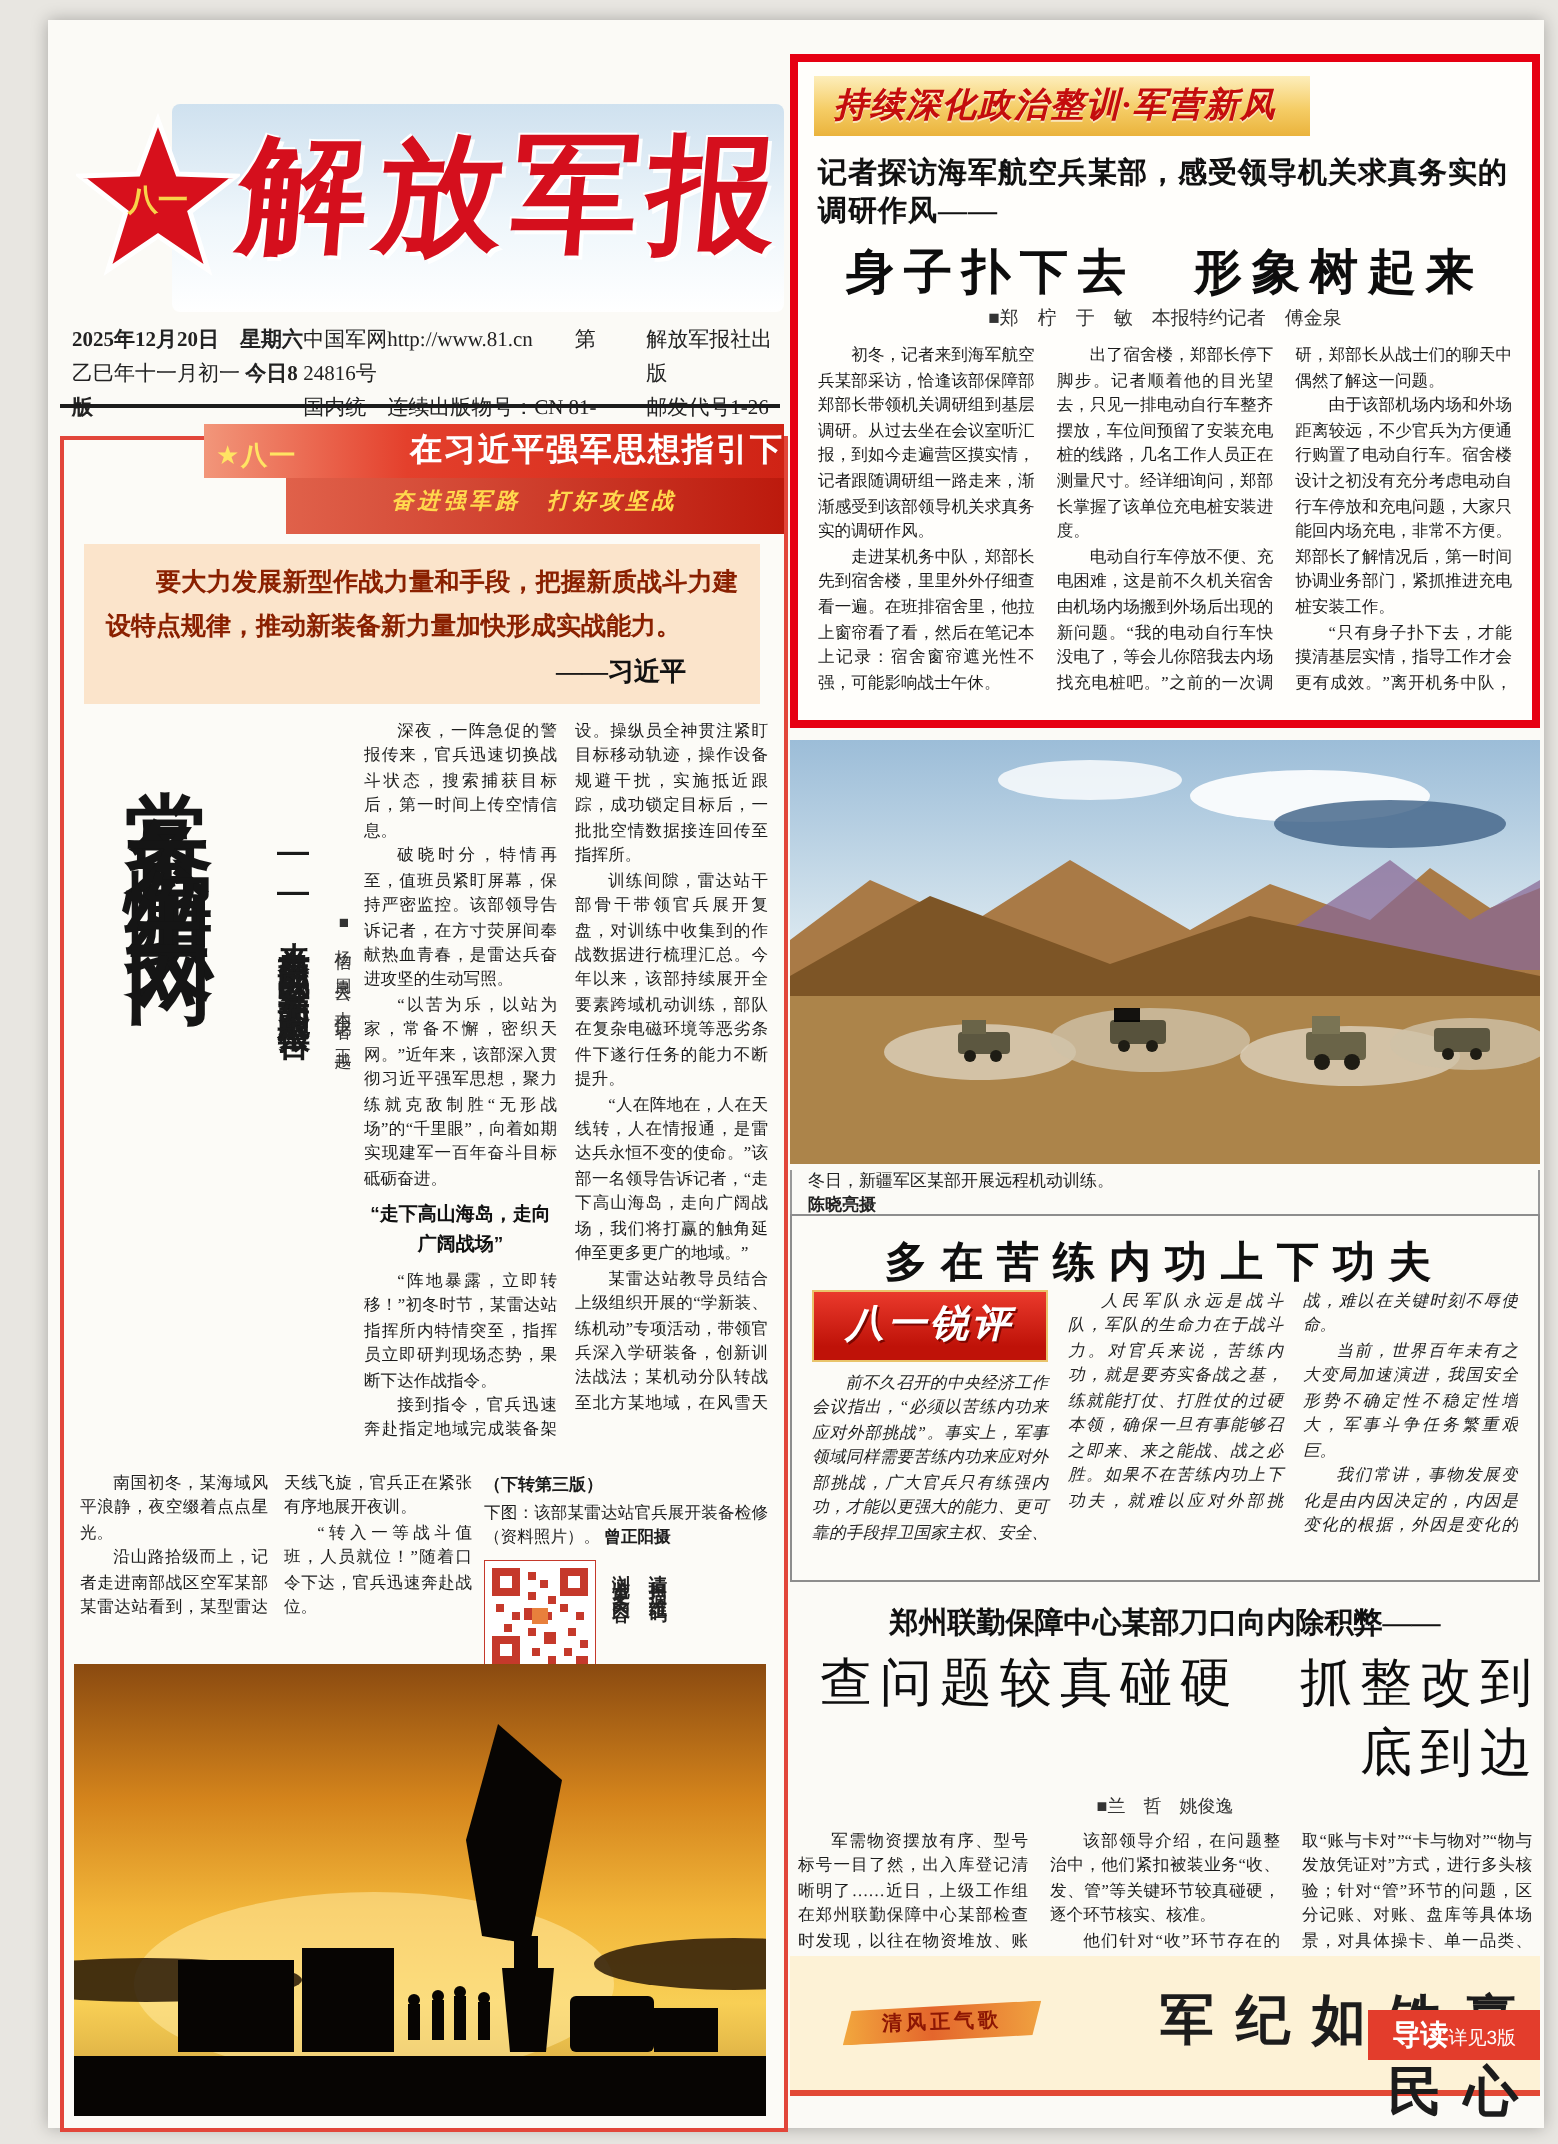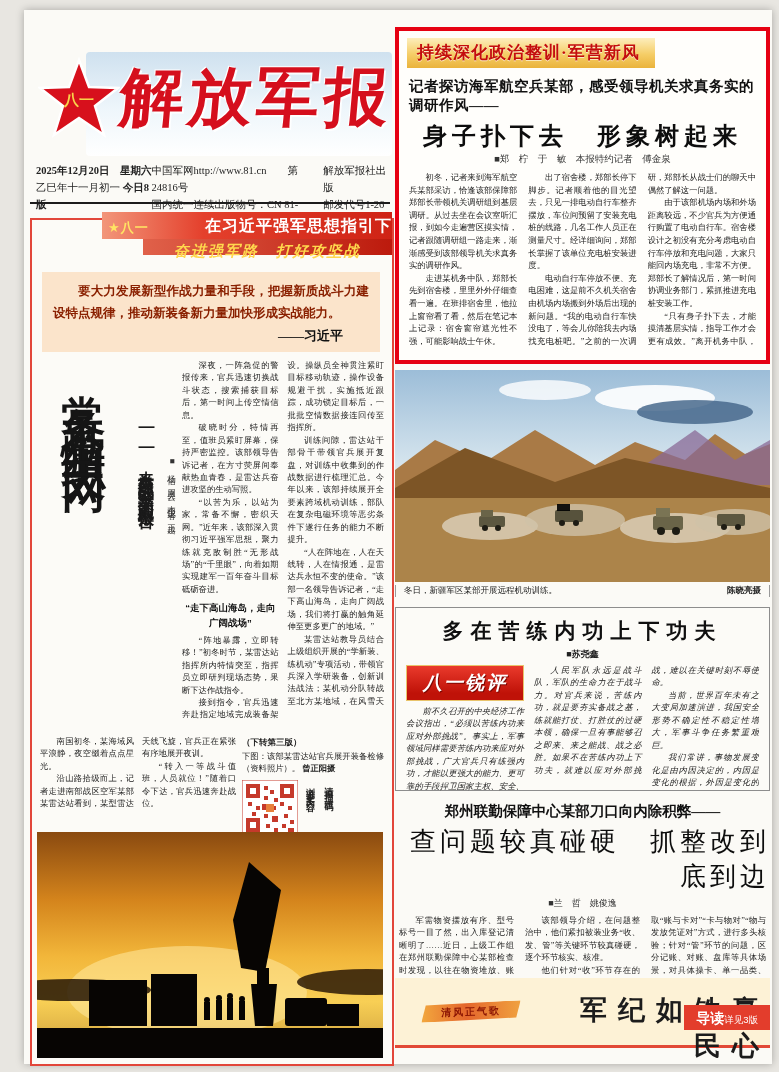--- a/index.html
+++ b/index.html
@@ -23,22 +23,22 @@
   .mast-rule{position:absolute;left:6px;top:192px;width:360px;border-top:2px solid #1c1c1c;}
 
   
   .left-frame{position:absolute;left:6px;top:208px;width:360px;height:844px;
               border:2px solid #e2463a;background:#fcfbf7;}
   .theme-banner{position:absolute;left:70px;top:-8px;width:290px;}
   .tb1{height:27px;background:linear-gradient(90deg,#f2967a 0%,#e4402c 35%,#cf2315 100%);
        color:#fff;font-weight:900;font-size:16px;line-height:27px;text-align:right;
        letter-spacing:1px;position:relative;}
   .tb1 .tb-star{position:absolute;left:6px;top:2px;color:#ffe463;font-size:13px;font-weight:bold;}
-  .tb2{height:16px;width:86%;margin-left:14%;background:linear-gradient(90deg,#e0614a,#bc1a0d);
-       color:#ffd84d;font-weight:900;font-style:italic;font-size:15px;line-height:24px;
+  .tb2{height:28px;width:86%;margin-left:14%;background:linear-gradient(90deg,#e0614a,#bc1a0d);
+       color:#ffd84d;font-weight:900;font-style:italic;font-size:11px;line-height:24px;
        text-align:center;letter-spacing:2px;}
   .quote-box{position:absolute;left:10px;top:52px;width:316px;background:#fbe4cb;
              padding:9px 11px 7px 11px;}
   .quote-text{font-size:12.5px;font-weight:bold;color:#8a2000;line-height:1.75;
               text-align:justify;text-indent:2em;}
   .quote-sign{font-size:13px;font-weight:900;color:#111;text-align:right;margin-top:2px;
               padding-right:26px;}
 
   .lead-top{position:absolute;left:8px;top:140px;width:344px;height:372px;display:flex;}
   .v-headline{writing-mode:vertical-rl;text-orientation:upright;font-weight:900;
@@ -65,35 +65,35 @@
   .qr-row{display:flex;margin-top:4px;align-items:flex-start;}
   .qr-label{writing-mode:vertical-rl;text-orientation:upright;font-size:9px;font-weight:bold;
             color:#222;letter-spacing:3px;height:62px;margin-left:5px;}
   .lead-photo{position:absolute;left:5px;top:612px;width:346px;height:226px;}
 
   
   .feature-box{position:absolute;left:371px;top:17px;width:375px;height:337px;
                border:4px solid #e60012;background:#fffefb;box-sizing:border-box;}
   .gold-banner{margin:7px 0 0 8px;width:238px;height:30px;line-height:30px;padding-left:10px;
                background:linear-gradient(180deg,#fdeebc 0%,#f5cd66 55%,#eab33c 100%);
-               font-size:17px;font-weight:900;color:#c40d0d;
+               font-size:17px;font-weight:900;font-style:italic;color:#c40d0d;
                letter-spacing:1px;text-shadow:0 1px 0 rgba(255,255,255,.6);}
   .feature-kicker{margin:9px 10px 0 10px;font-size:14.5px;font-weight:900;color:#111;
                   letter-spacing:.5px;}
   .feature-headline{margin:5px 0 1px 0;text-align:center;font-size:24px;font-weight:900;
                     letter-spacing:5px;color:#0d0d0d;}
   .feature-byline{text-align:center;font-size:9.5px;color:#333;margin-bottom:6px;}
   .feature-body{margin:0 10px;height:188px;overflow:hidden;columns:3;column-gap:11px;
                 font-size:8.3px;line-height:1.52;color:#1c1c1c;}
 
   .photo2{position:absolute;left:371px;top:360px;width:375px;height:212px;}
   .photo2-caption{position:absolute;left:371px;top:575px;width:375px;display:flex;
                   justify-content:space-between;font-size:8.5px;color:#222;
                   border-left:1px solid #999;border-right:1px solid #999;padding:0 8px;
-                  box-sizing:border-box;}
+                  box-sizing:border-box;flex-direction:column;}
   .photo2-caption .credit{font-weight:bold;}
 
   .commentary-box{position:absolute;left:371px;top:597px;width:375px;height:184px;
                   border:1px solid #8d8d8d;background:#fcfbf7;box-sizing:border-box;}
   .comm-headline{text-align:center;font-size:21px;font-weight:900;letter-spacing:7px;
                  color:#0f0f0f;margin-top:9px;}
   .comm-byline{text-align:center;font-size:9px;font-weight:bold;color:#222;margin:3px 0 4px 0;}
   .comm-row{display:flex;margin:0 10px;height:128px;overflow:hidden;}
   .comm-col1{width:118px;margin-right:10px;}
   .bayi-logo{width:116px;height:34px;background:linear-gradient(180deg,#ea3a2c 0%,#bf1208 80%);
@@ -328,21 +328,20 @@
           <circle cx="343" cy="157" r="3" fill="#1e1c14"></circle>
     </g>
   </svg>
   <div class="photo2-caption">
     <span>冬日，新疆军区某部开展远程机动训练。</span>
     <span class="credit">陈晓亮摄</span>
   </div>
 
   <div class="commentary-box">
     <div class="comm-headline">多在苦练内功上下功夫</div>
-    <div class="comm-byline">■苏尧鑫</div>
     <div class="comm-row">
       <div class="comm-col1">
         <div class="bayi-logo">八一锐评</div>
         <p class="bp comm-text">前不久召开的中央经济工作会议指出，“必须以苦练内功来应对外部挑战”。事实上，军事领域同样需要苦练内功来应对外部挑战，广大官兵只有练强内功，才能以更强大的能力、更可靠的手段捍卫国家主权、安全、发展利益。</p>
       </div>
       <div class="comm-cols">
             <p class="bp">人民军队永远是战斗队，军队的生命力在于战斗力。对官兵来说，苦练内功，就是要夯实备战之基，练就能打仗、打胜仗的过硬本领，确保一旦有事能够召之即来、来之能战、战之必胜。如果不在苦练内功上下功夫，就难以应对外部挑战，难以在关键时刻不辱使命。</p>
             <p class="bp">当前，世界百年未有之大变局加速演进，我国安全形势不确定性不稳定性增大，军事斗争任务繁重艰巨。</p>
             <p class="bp">我们常讲，事物发展变化是由内因决定的，内因是变化的根据，外因是变化的条件，外因通过内因起作用。我们只有心无旁骛研究战争、研究军事、研究打仗，集中精力补短板、强长板，强内功，才能以高质量发展的确定性应对各种不确定性。</p>
           </div>

